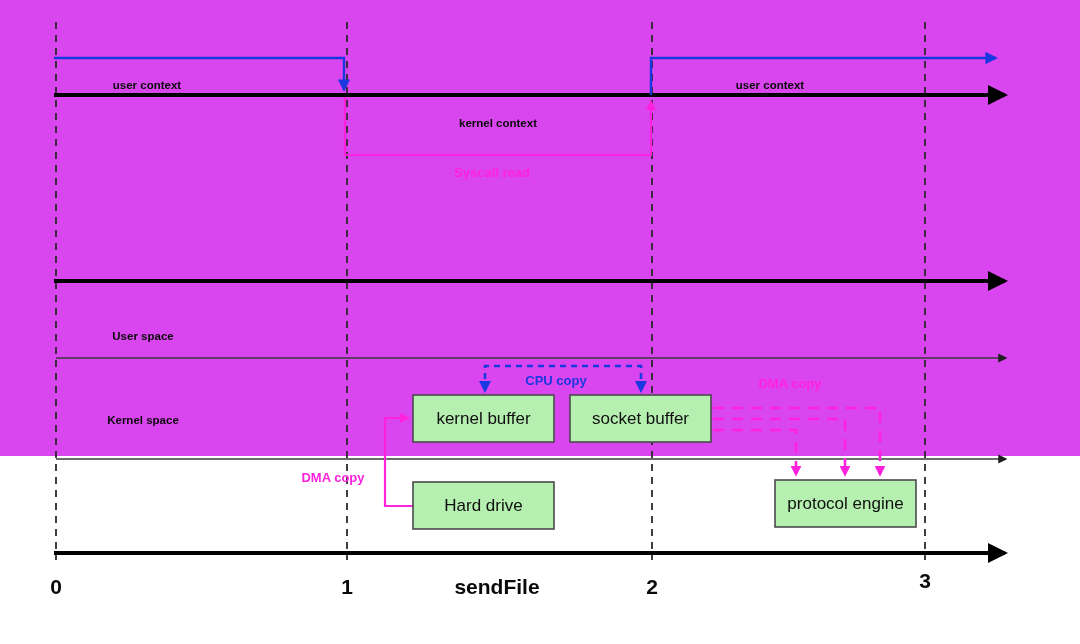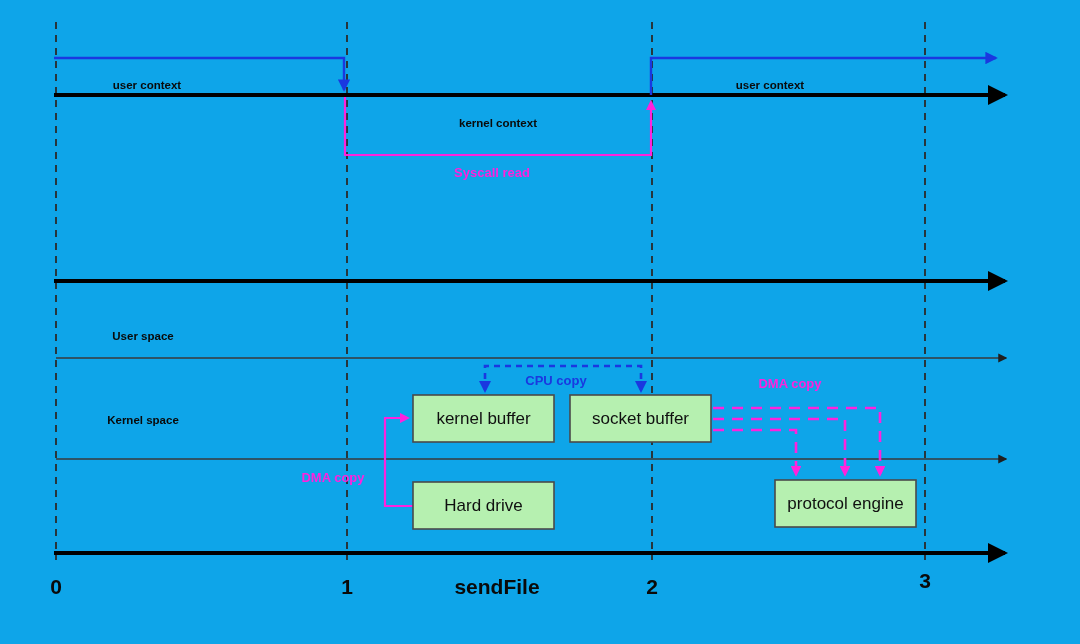--- a/index.html
+++ b/index.html
@@ -9,22 +9,22 @@
   }
   body {
     width: 1080px;
     height: 644px;
     font-family: "Liberation Sans", sans-serif;
     overflow: hidden;
   }
   #diagram-root {
     position: relative;
     width: 1080px;
-    height: 644px;
-    background: #0ea5e9;
+    height: 456px;
+    background: #d946ef;
   }
   svg#diagram {
     display: block;
     width: 1080px;
     height: 644px;
   }
   .lbl {
     font-family: "Liberation Sans", sans-serif;
     fill: #0a0a0a;
   }

